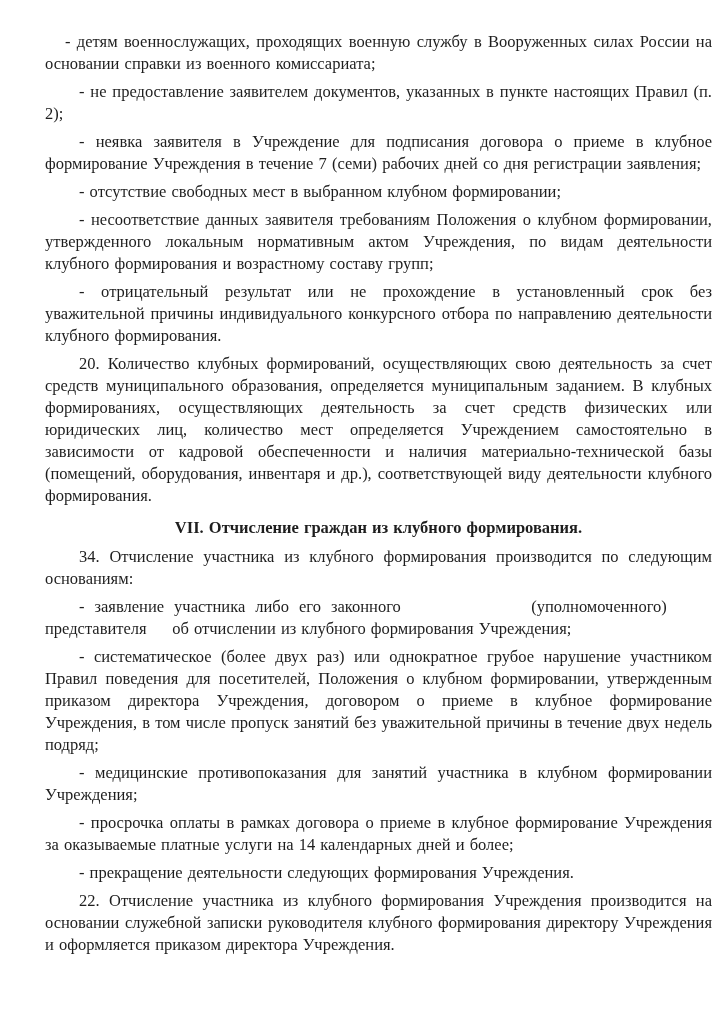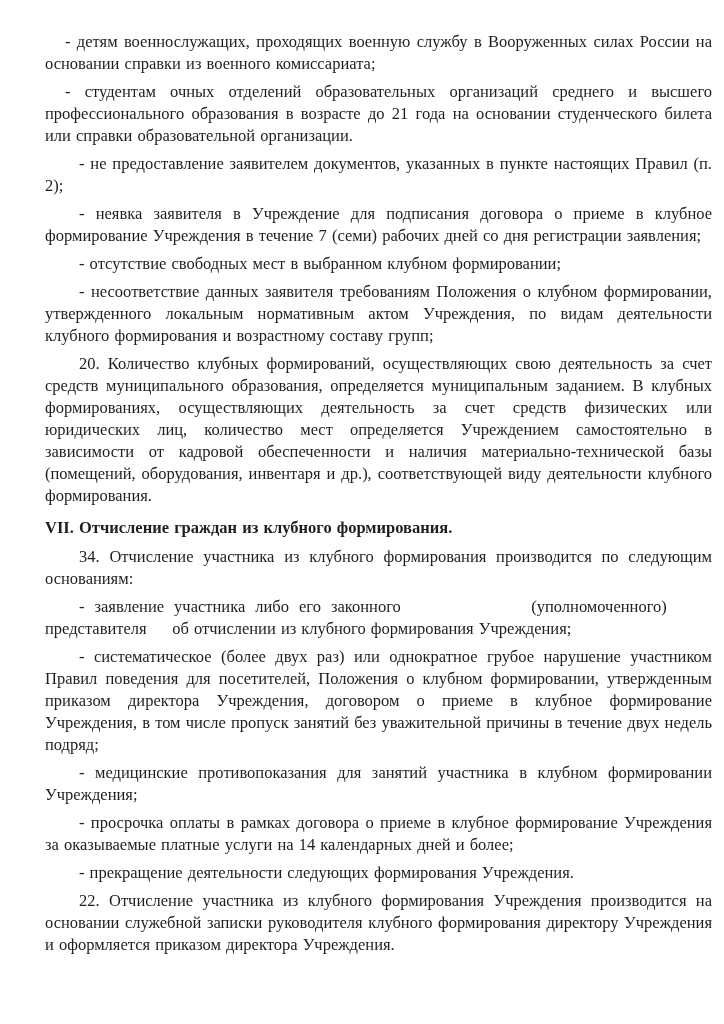--- a/index.html
+++ b/index.html
@@ -26,35 +26,35 @@
     text-align: justify;
     text-indent: 34px;
     word-spacing: 1px;
   }
   .para.small-indent {
     text-indent: 20px;
   }
   .heading {
     margin: 10px 0 7px 0;
     font-weight: 700;
-    text-align: left;
+    text-align: center;
     text-indent: 0;
     word-spacing: 1px;
   }
 </style>
 </head>
 <body>
 
 <div class="page">
   <p class="para small-indent">- детям военнослужащих, проходящих военную службу в Вооруженных силах России на основании справки из военного комиссариата;</p>
-  <p class="para small-indent">- студентам очных отделений образовательных организаций среднего и высшего профессионального образования в возрасте до 21 года на основании студенческого билета или справки образовательной организации.</p>
   <p class="para">- не предоставление заявителем документов, указанных в пункте настоящих Правил (п. 2);</p>
   <p class="para">- неявка заявителя в Учреждение для подписания договора о приеме в клубное формирование Учреждения в течение 7 (семи) рабочих дней со дня регистрации заявления;</p>
   <p class="para">- отсутствие свободных мест в выбранном клубном формировании;</p>
   <p class="para">- несоответствие данных заявителя требованиям Положения о клубном формировании, утвержденного локальным нормативным актом Учреждения, по видам деятельности клубного формирования и возрастному составу групп;</p>
+  <p class="para">- отрицательный результат или не прохождение в установленный срок без уважительной причины индивидуального конкурсного отбора по направлению деятельности клубного формирования.</p>
   <p class="para">20. Количество клубных формирований, осуществляющих свою деятельность за счет средств муниципального образования, определяется муниципальным заданием. В клубных формированиях, осуществляющих деятельность за счет средств физических или юридических лиц, количество мест определяется Учреждением самостоятельно в зависимости от кадровой обеспеченности и наличия материально-технической базы (помещений, оборудования, инвентаря и др.), соответствующей виду деятельности клубного формирования.</p>
   <p class="heading">VII. Отчисление граждан из клубного формирования.</p>
   <p class="para">34. Отчисление участника из клубного формирования производится по следующим основаниям:</p>
   <p class="para">- заявление участника либо его законного&nbsp;&nbsp;&nbsp;&nbsp;&nbsp;&nbsp;&nbsp;&nbsp;&nbsp;&nbsp;&nbsp;&nbsp; (уполномоченного)&nbsp;&nbsp;&nbsp;&nbsp;&nbsp; представителя&nbsp;&nbsp;&nbsp;&nbsp; об отчислении из клубного формирования Учреждения;</p>
   <p class="para">- систематическое (более двух раз) или однократное грубое нарушение участником Правил поведения для посетителей, Положения о клубном формировании, утвержденным приказом директора Учреждения, договором о приеме в клубное формирование Учреждения, в том числе пропуск занятий без уважительной причины в течение двух недель подряд;</p>
   <p class="para">- медицинские противопоказания для занятий участника в клубном формировании Учреждения;</p>
   <p class="para">- просрочка оплаты в рамках договора о приеме в клубное формирование Учреждения за оказываемые платные услуги на 14 календарных дней и более;</p>
   <p class="para">- прекращение деятельности следующих формирования Учреждения.</p>
   <p class="para">22. Отчисление участника из клубного формирования Учреждения производится на основании служебной записки руководителя клубного формирования директору Учреждения и оформляется приказом директора Учреждения.</p>
 </div>

